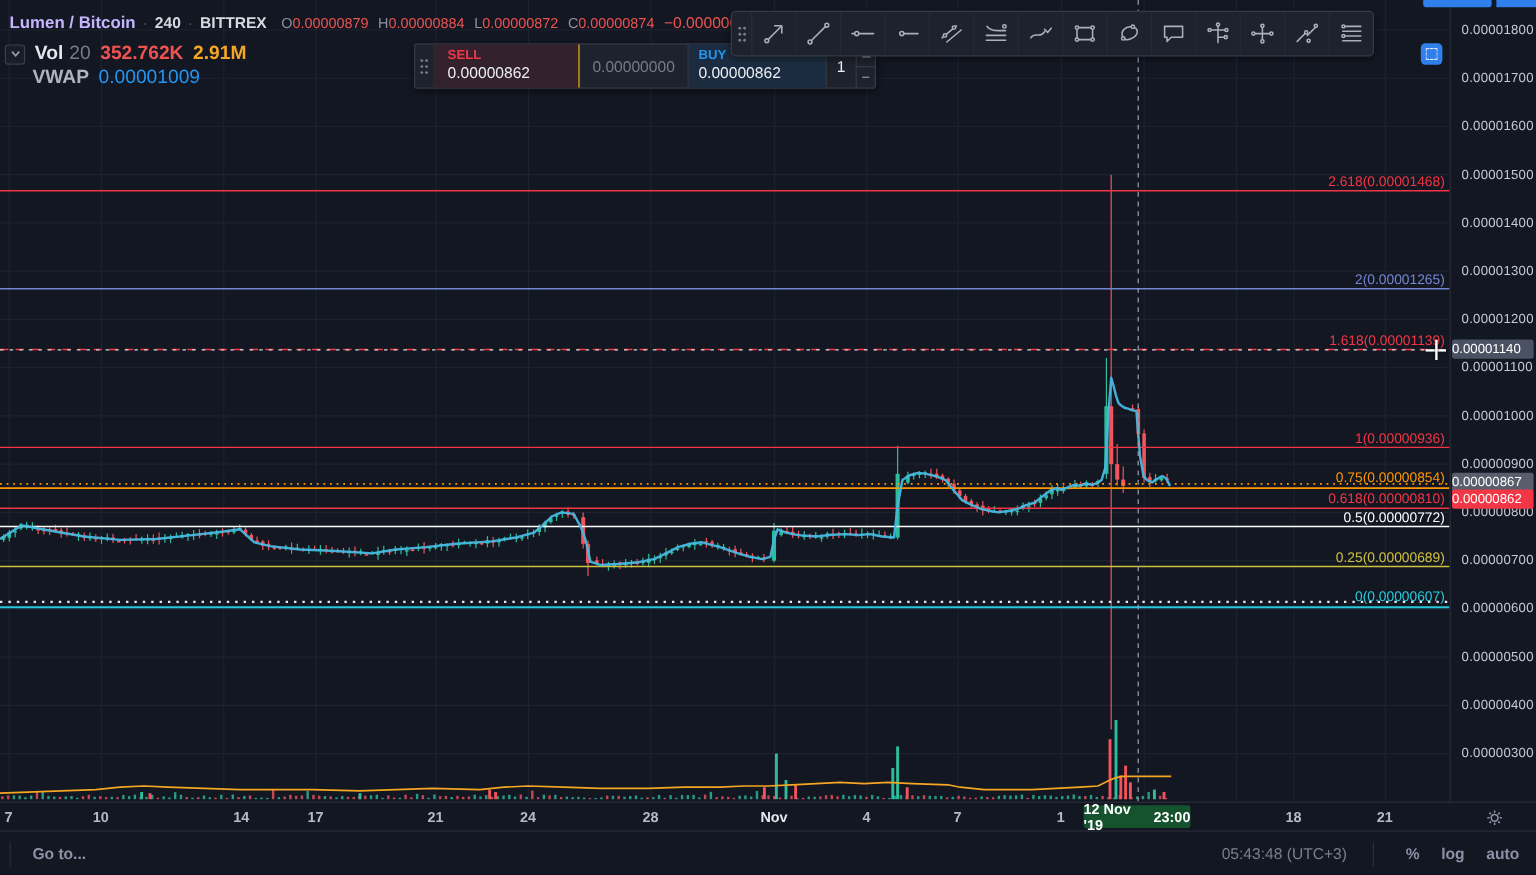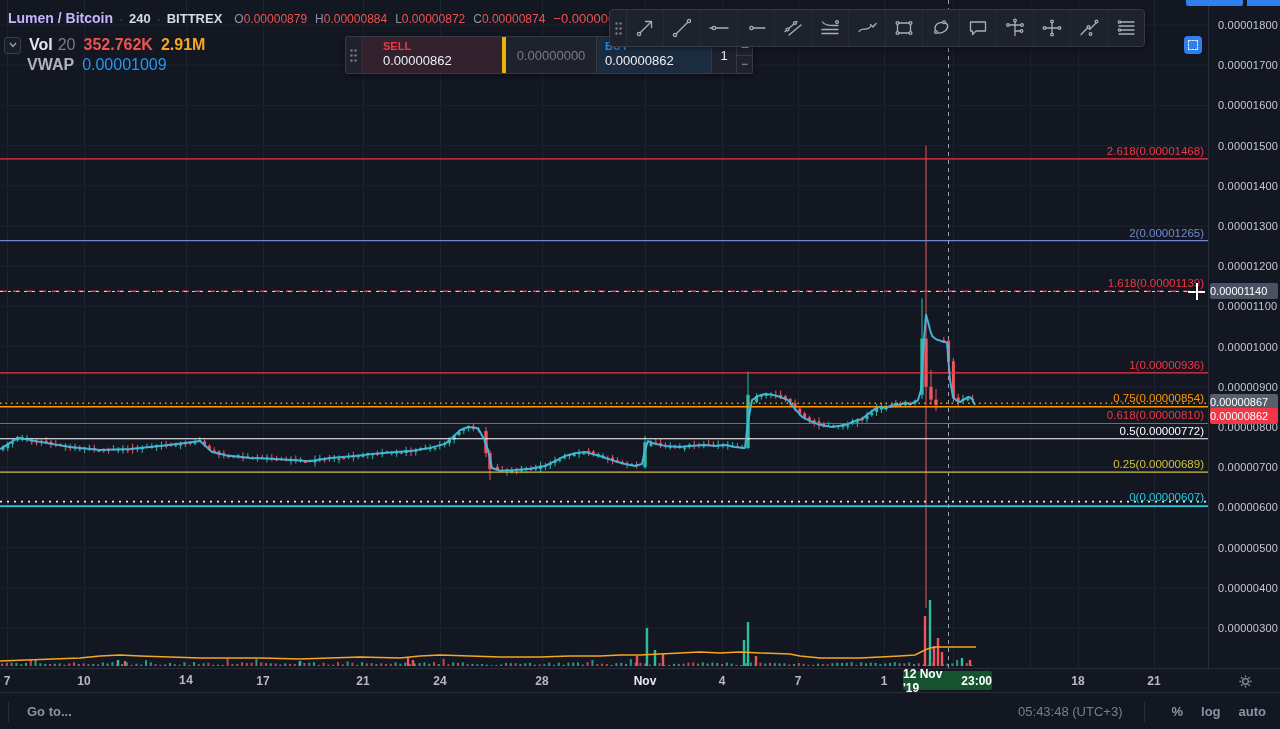--- a/index.html
+++ b/index.html
@@ -24,21 +24,21 @@
   .lg-name{color:#e3e6ee;font-weight:700;margin-right:5px;}
   .lg-dim{color:#787b86;margin-right:8px;}
   .lg-red{color:#ef5350;margin-right:8px;font-weight:600;}
   .lg-orange{color:#f5a623;font-weight:600;}
   .lg-blue{color:#2196f3;}
   .lg-name2{color:#aeb3bf;font-weight:700;margin-right:8px;margin-left:23px;}
   
   #order-panel{position:absolute;left:345px;top:36px;height:36px;display:flex;align-items:stretch;
     background:#1e222d;border:1px solid #363a45;border-radius:2px;box-shadow:0 2px 6px rgba(0,0,0,.4);font-size:12px;}
   .op-handle{width:15px;display:flex;align-items:center;justify-content:center;cursor:grab;border-right:1px solid #2a2e39;}
-  .op-sell{width:98px;background:#33222e;padding:3px 21px;border-right:4px solid #eab308;cursor:pointer;}
+  .op-sell{width:98px;background:#33222e;padding:3px 11px;border-right:1px solid #eab308;cursor:pointer;}
   .op-sell .t{color:#f23645;font-weight:700;font-size:11px;}
   .op-mid{width:90px;display:flex;align-items:center;justify-content:center;color:#787b86;font-size:13px;border-right:1px solid #363a45;}
   .op-buy{width:98px;background:#1c2c40;padding:3px 8px;border-right:1px solid #363a45;cursor:pointer;text-align:left;}
   .op-buy .t{color:#2196f3;font-weight:700;font-size:11px;}
   .op-price{color:#eceff4;font-size:13px;margin-top:1px;}
   .op-qty{width:24px;display:flex;align-items:center;justify-content:center;color:#eceff4;font-size:13px;border-right:1px solid #363a45;}
   .op-spin{width:15px;display:flex;flex-direction:column;}
   .op-up{flex:1;display:flex;align-items:center;justify-content:center;border-bottom:1px solid #363a45;cursor:pointer;}
   .op-dn{flex:1;display:flex;align-items:center;justify-content:center;color:#9aa0ac;font-size:12px;cursor:pointer;line-height:0;}
   .caret-up{width:0;height:0;border-left:4px solid transparent;border-right:4px solid transparent;border-bottom:5px solid #9aa0ac;}
@@ -985,21 +985,21 @@
       <div class="tlabel" style="left: 1154px;">21</div>
       <div class="tlabel" style="left: 1078px;">18</div>
       <div class="tlabel" style="left: 884px;">1</div>
       <div class="tlabel" style="left: 798px;">7</div>
       <div class="tlabel" style="left: 722px;">4</div>
       <div class="tlabel month" style="left: 645px;">Nov</div>
       <div class="tlabel" style="left: 542px;">28</div>
       <div class="tlabel" style="left: 440px;">24</div>
       <div class="tlabel" style="left: 363px;">21</div>
       <div class="tlabel" style="left: 263px;">17</div>
-      <div class="tlabel" style="left: 186px; font-family: Liberation Mono, monospace;">14</div>
+      <div class="tlabel" style="left: 201px;">14</div>
       <div class="tlabel" style="left: 84px;">10</div>
       <div class="tlabel" style="left: 7px;">7</div>
     <div id="time-tooltip">
       <span>12 Nov '19</span>
       <span>23:00</span>
     </div>
     <div id="axis-gear">
       <svg width="15" height="15" viewBox="0 0 16 16">
         <circle cx="8" cy="8" r="3"></circle>
         <path d="M8 1.5 V3.5 M8 12.5 V14.5 M1.5 8 H3.5 M12.5 8 H14.5 M3.4 3.4 L4.8 4.8 M11.2 11.2 L12.6 12.6 M12.6 3.4 L11.2 4.8 M4.8 11.2 L3.4 12.6"></path>

